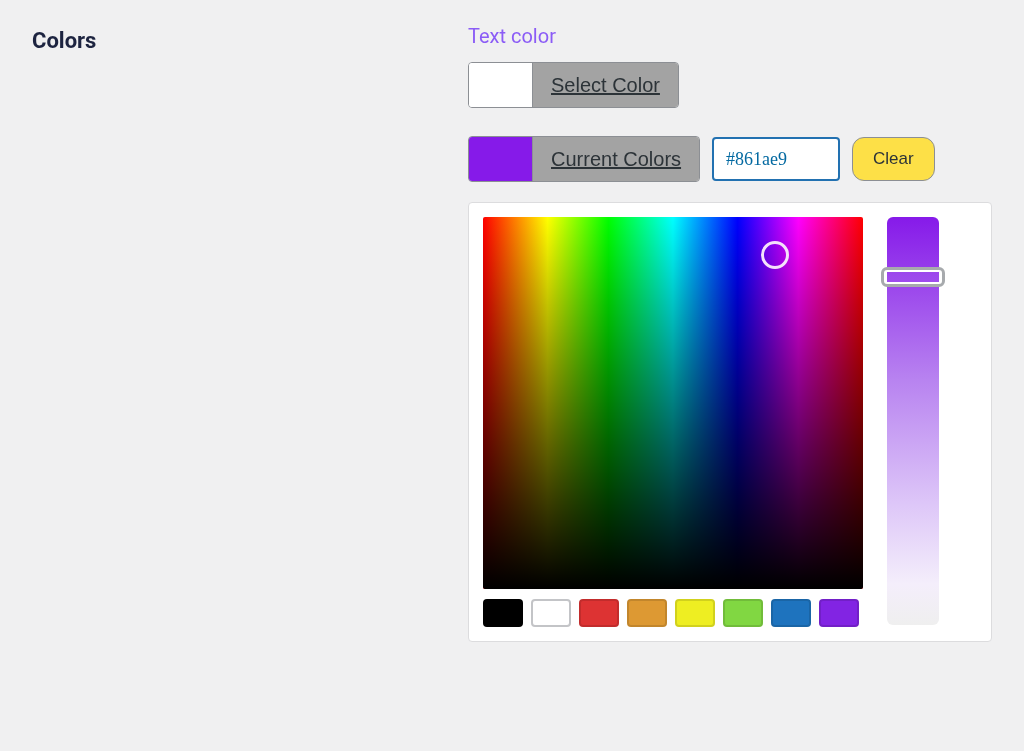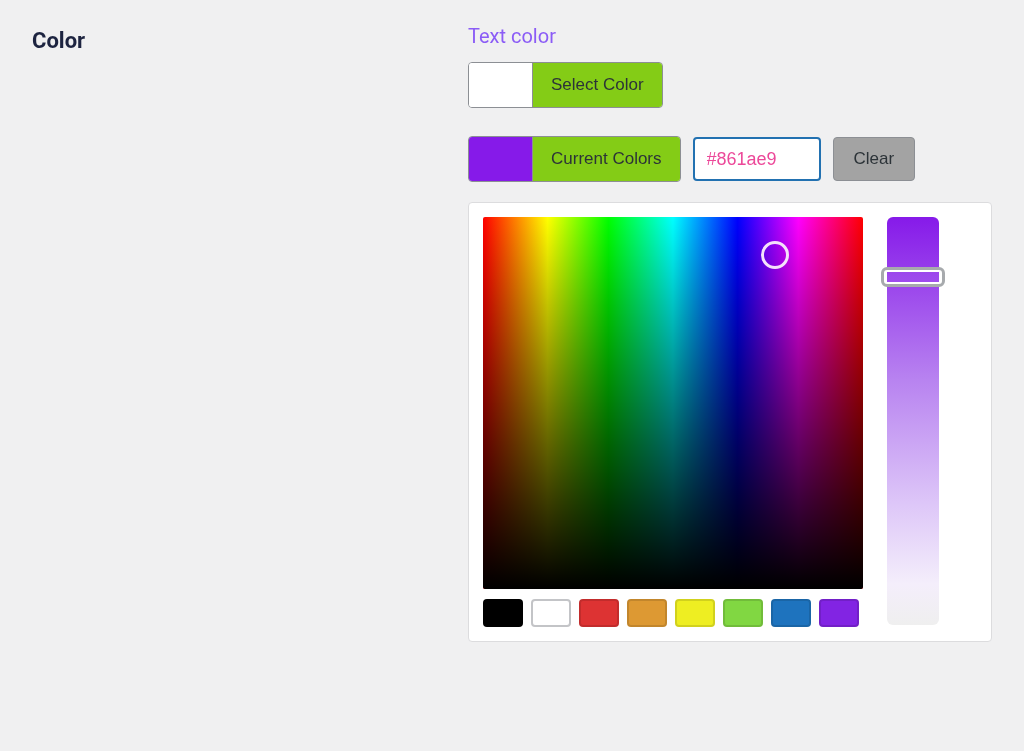--- a/index.html
+++ b/index.html
@@ -49,43 +49,45 @@
       height: 44px;
       background: #ffffff;
       border-right: 1px solid #8c8f94;
     }
     .color-swatch.purple { background: #861ae9; }
     .color-btn {
       padding: 0 18px;
       height: 44px;
       display: flex;
       align-items: center;
-      font-size: 17px;
+      font-size: 20px;
       color: #2c3338;
-      background: #84cc16;
+      background: #a3a3a3;
       border: none;
       cursor: pointer;
+      text-decoration: underline;
     }
     .hex-input {
       height: 44px;
       width: 128px;
       border: 2px solid #2271b1;
       border-radius: 4px;
       padding: 0 12px;
       font-size: 18px;
-      color: #ec4899;
+      color: #0369a1;
       background: #fff;
       outline: none;
+      font-family: Liberation Serif, serif;
     }
     .clear-btn {
       height: 44px;
       padding: 0 20px;
       border: 1px solid #8c8f94;
-      border-radius: 4px;
-      background: #a3a3a3;
+      border-radius: 12px;
+      background: #fde047;
       font-size: 17px;
       color: #2c3338;
       cursor: pointer;
     }
     .picker-panel {
       margin-top: 20px;
       background: #fff;
       border: 1px solid #dcdcde;
       border-radius: 4px;
       padding: 14px;
@@ -159,21 +161,21 @@
       border: 3px solid #a7aaad;
       border-radius: 6px;
       background: rgba(255,255,255,0.05);
       box-shadow: inset 0 0 0 2px #fff;
     }
   </style>
 </head>
 <body>
 
 <div class="wrap">
-  <div class="section-title">Color</div>
+  <div class="section-title">Colors</div>
 
   <div class="fields">
 
     <div class="field">
       <div class="field-label">Text color</div>
       <div class="color-row">
         <div class="color-btn-group">
           <div class="color-swatch" style="background:#ffffff"></div>
           <button class="color-btn">Select Color</button>
         </div>

